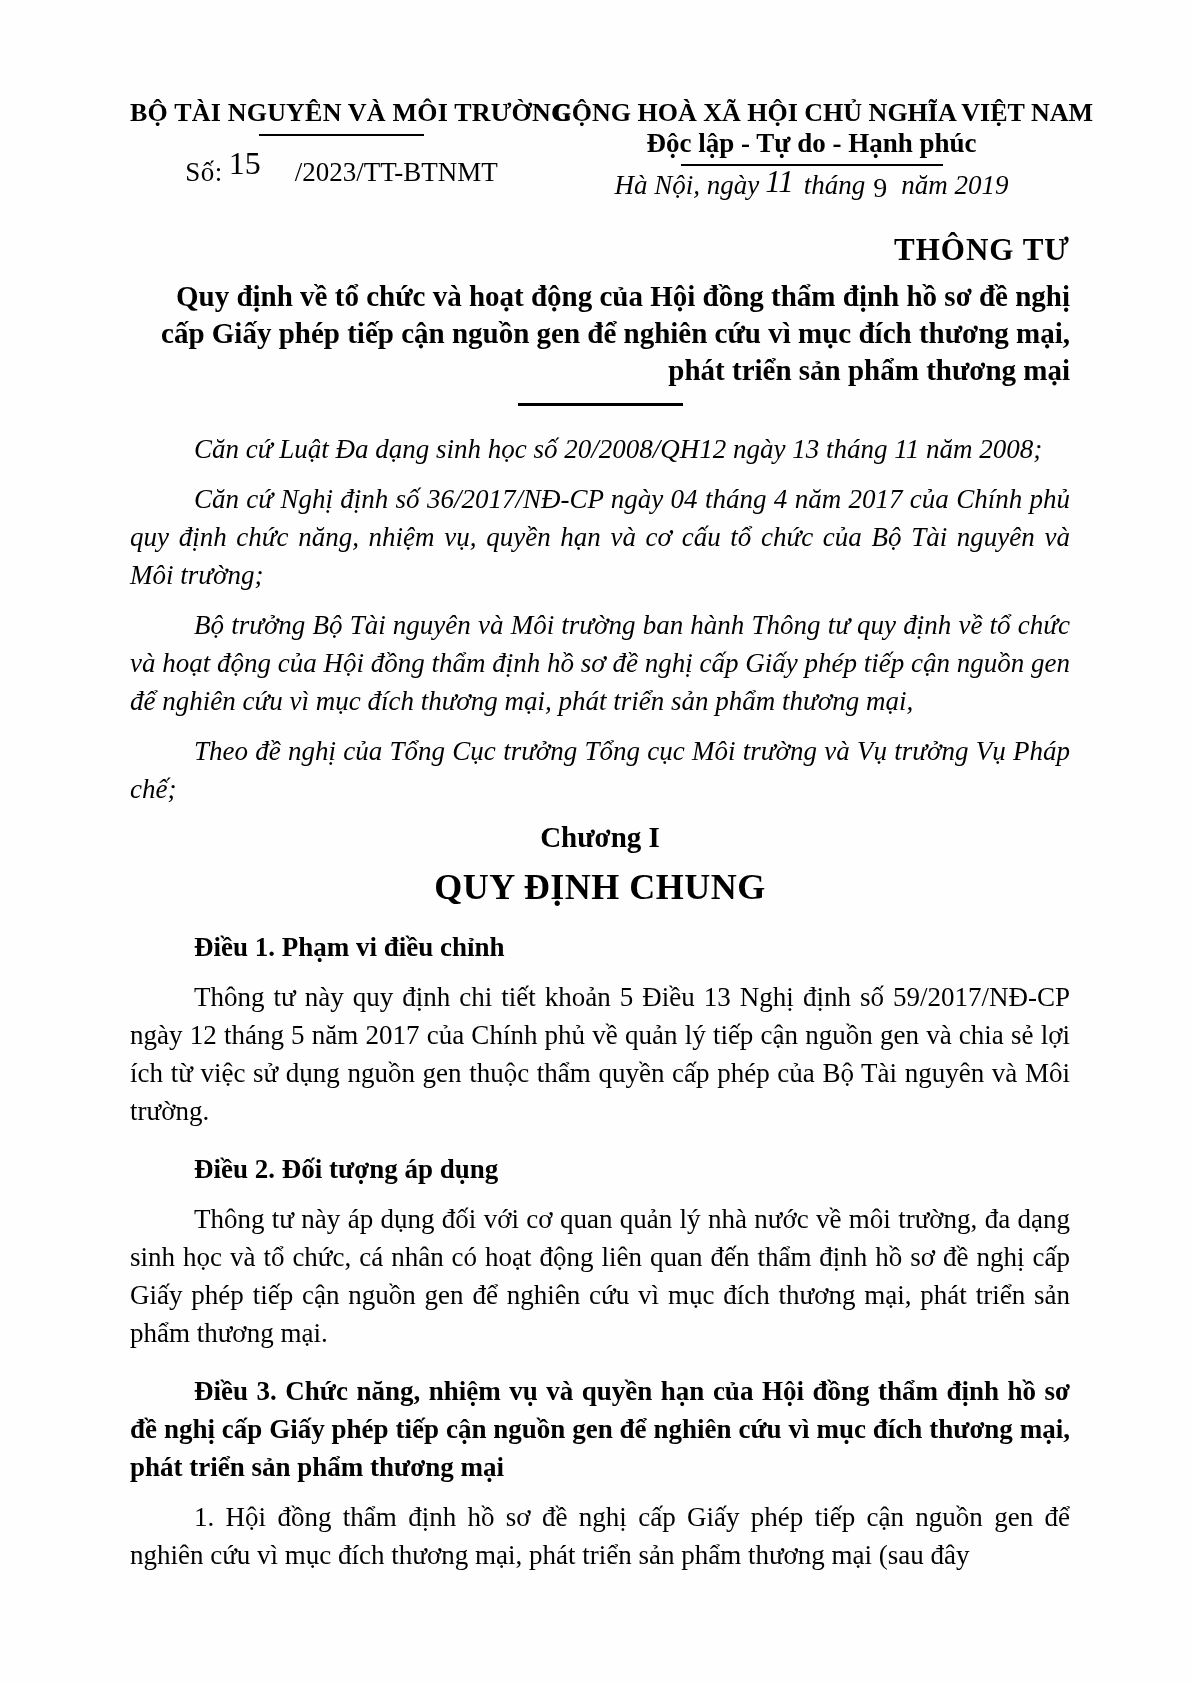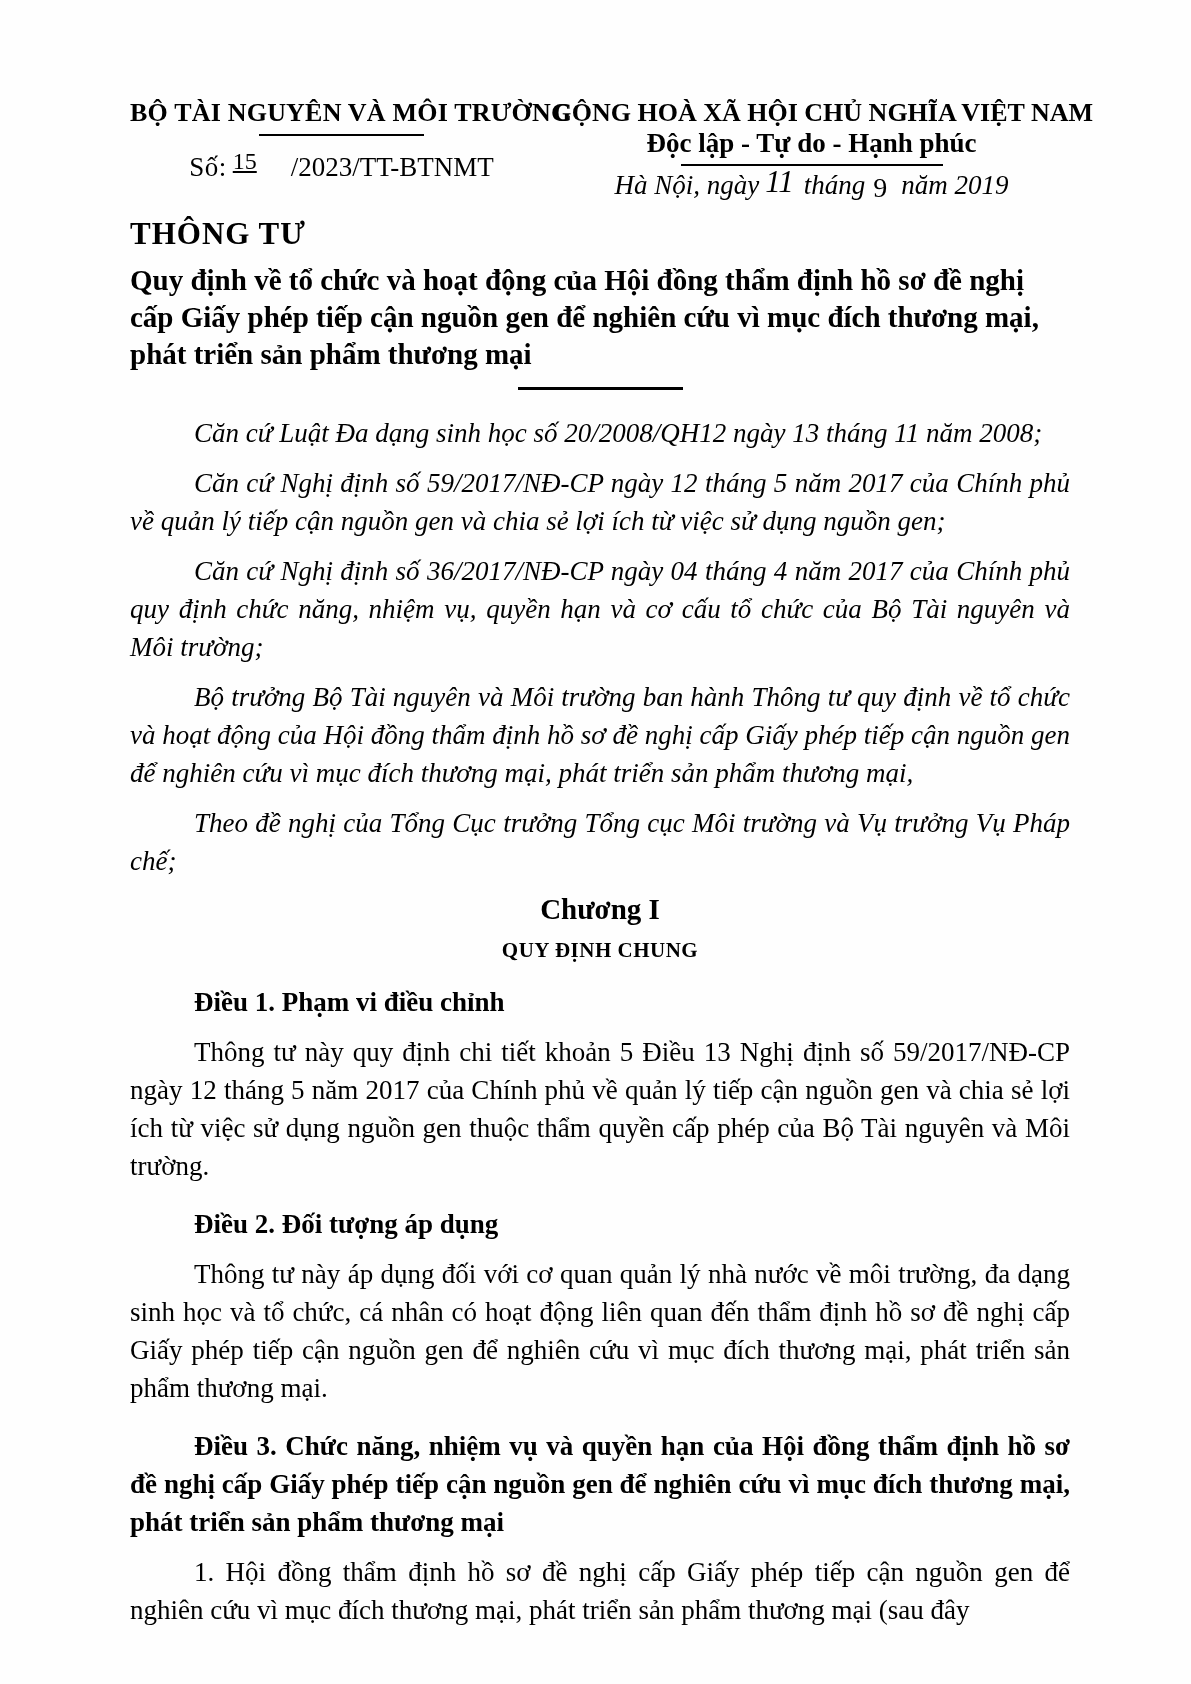--- a/index.html
+++ b/index.html
@@ -33,25 +33,24 @@
     margin: 6px auto 0 auto;
   }
   .doc-number {
     margin-top: 16px;
     font-size: 27px;
     white-space: nowrap;
   }
   .number-label { letter-spacing: 0.5px; }
   .number-value {
     display: inline-block;
-    font-size: 24px;
+    font-size: 32px;
     position: relative;
     top: -7px;
     margin: 0 34px 0 6px;
-    text-decoration: underline;
   }
 
   .country-name {
     font-weight: bold;
     font-size: 26px;
     white-space: nowrap;
   }
   .national-motto {
     font-weight: bold;
     font-size: 27px;
@@ -78,21 +77,21 @@
   .date-month {
     display: inline-block;
     font-style: normal;
     font-size: 28px;
     position: relative;
     top: 3px;
     margin: 0 14px 0 8px;
   }
 
   
-  .title-block { margin-top: 14px; text-align: left; }
+  .title-block { margin-top: 30px; text-align: right; }
   .doc-type {
     font-size: 31px;
     font-weight: bold;
     margin: 0;
     letter-spacing: 1px;
   }
   .doc-subject {
     font-size: 29px;
     font-weight: bold;
     line-height: 37px;
@@ -116,21 +115,21 @@
   }
   .preamble p.body-par { font-style: italic; }
 
   
   .chapter { text-align: center; margin-top: 13px; }
   .chapter-label {
     font-size: 29px;
     font-weight: bold;
   }
   .chapter-title {
-    font-size: 21px;
+    font-size: 36px;
     font-weight: bold;
     margin-top: 12px;
     letter-spacing: 0.5px;
   }
 
   
   .articles { margin-top: 18px; }
   h3.article-heading {
     font-size: 27px;
     line-height: 38px;
@@ -165,21 +164,20 @@
   </header>
 
   <section class="title-block">
     <h1 class="doc-type">THÔNG TƯ</h1>
     <div class="doc-subject">Quy định về tổ chức và hoạt động của Hội đồng thẩm định hồ sơ đề nghị cấp Giấy phép tiếp cận nguồn gen để nghiên cứu vì mục đích thương mại, phát triển sản phẩm thương mại</div>
     <div class="title-rule"></div>
   </section>
 
   <section class="preamble">
     <p class="body-par">Căn cứ Luật Đa dạng sinh học số 20/2008/QH12 ngày 13 tháng 11 năm 2008;</p>
-    <p class="body-par">Căn cứ Nghị định số 59/2017/NĐ-CP ngày 12 tháng 5 năm 2017 của Chính phủ về quản lý tiếp cận nguồn gen và chia sẻ lợi ích từ việc sử dụng nguồn gen;</p>
     <p class="body-par">Căn cứ Nghị định số 36/2017/NĐ-CP ngày 04 tháng 4 năm 2017 của Chính phủ quy định chức năng, nhiệm vụ, quyền hạn và cơ cấu tổ chức của Bộ Tài nguyên và Môi trường;</p>
     <p class="body-par">Bộ trưởng Bộ Tài nguyên và Môi trường ban hành Thông tư quy định về tổ chức và hoạt động của Hội đồng thẩm định hồ sơ đề nghị cấp Giấy phép tiếp cận nguồn gen để nghiên cứu vì mục đích thương mại, phát triển sản phẩm thương mại,</p>
     <p class="body-par">Theo đề nghị của Tổng Cục trưởng Tổng cục Môi trường và Vụ trưởng Vụ Pháp chế;</p>
   </section>
 
   <section class="chapter">
     <div class="chapter-label">Chương I</div>
     <div class="chapter-title">QUY ĐỊNH CHUNG</div>
   </section>
 

